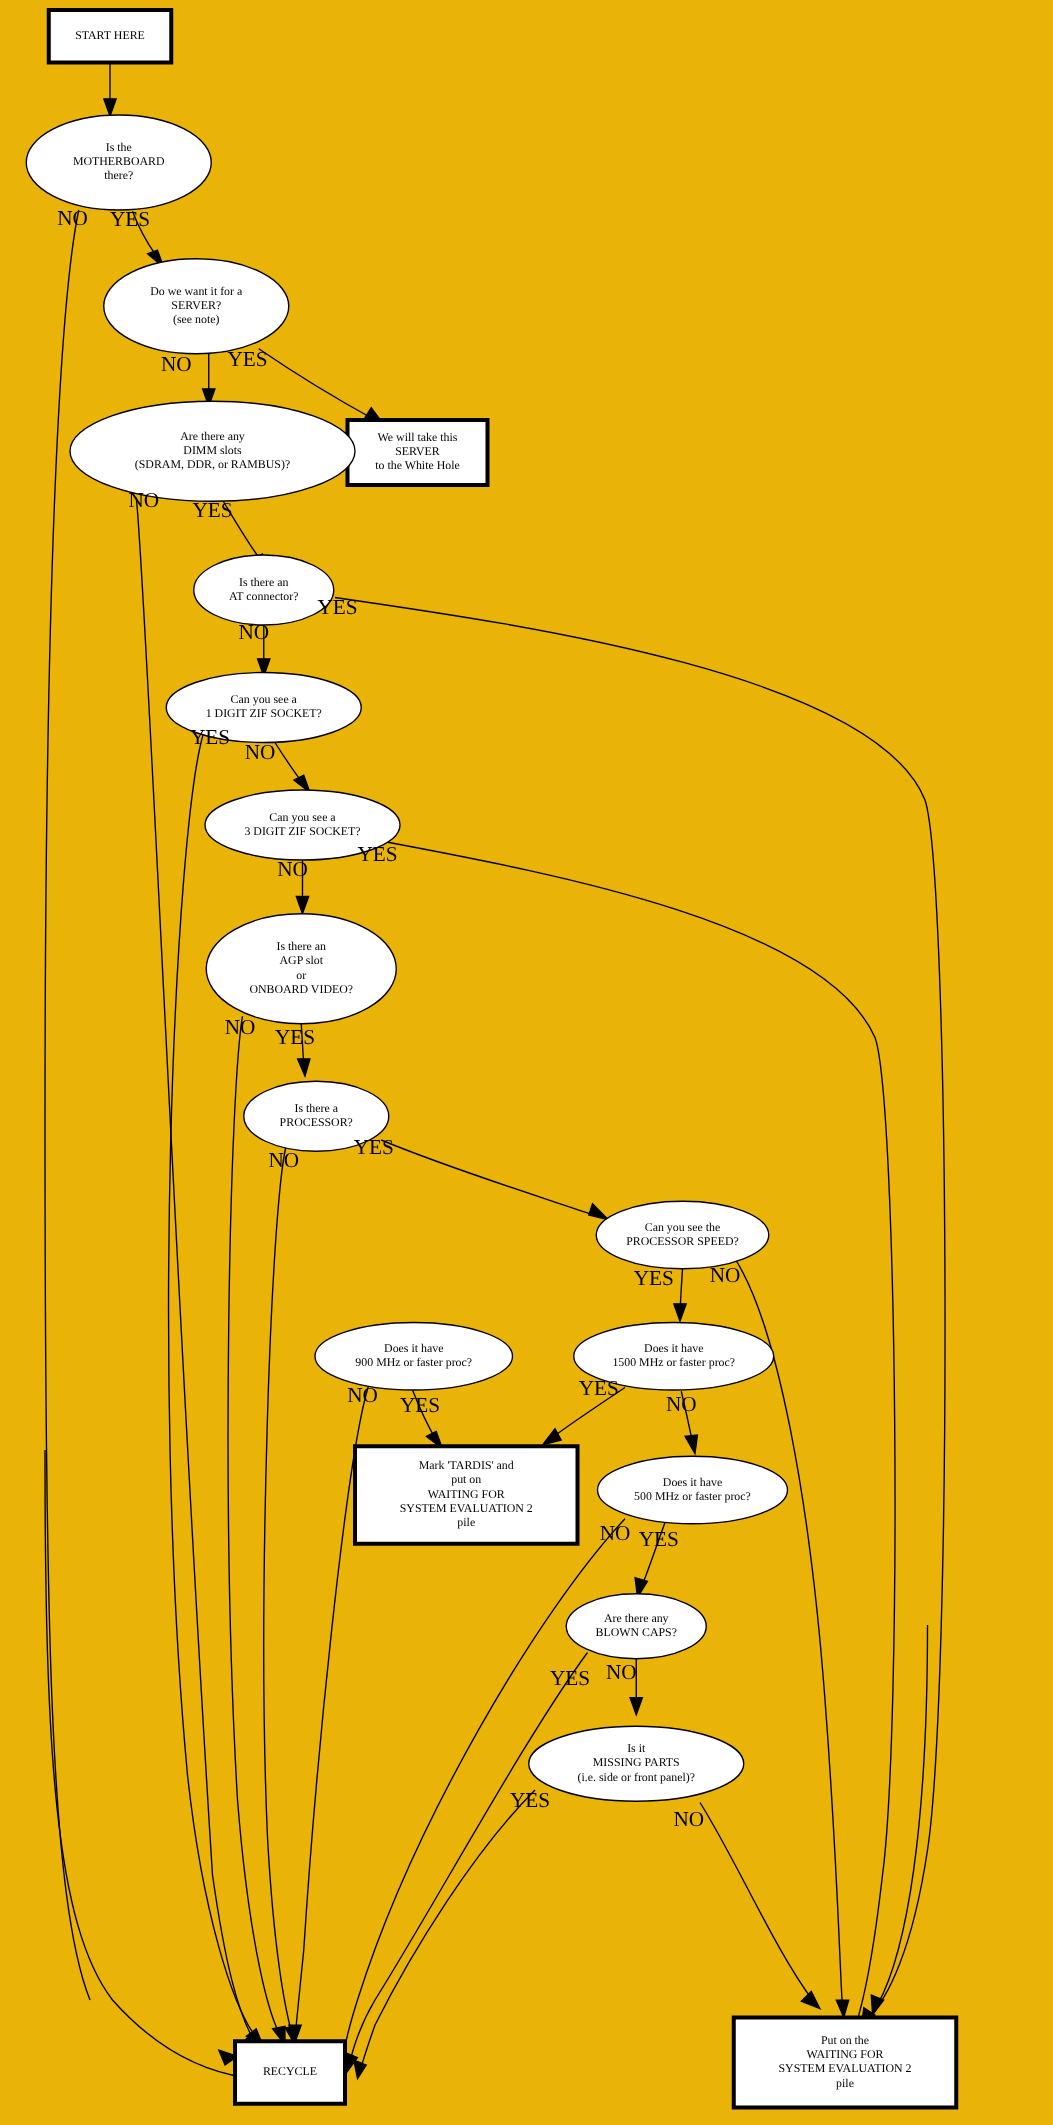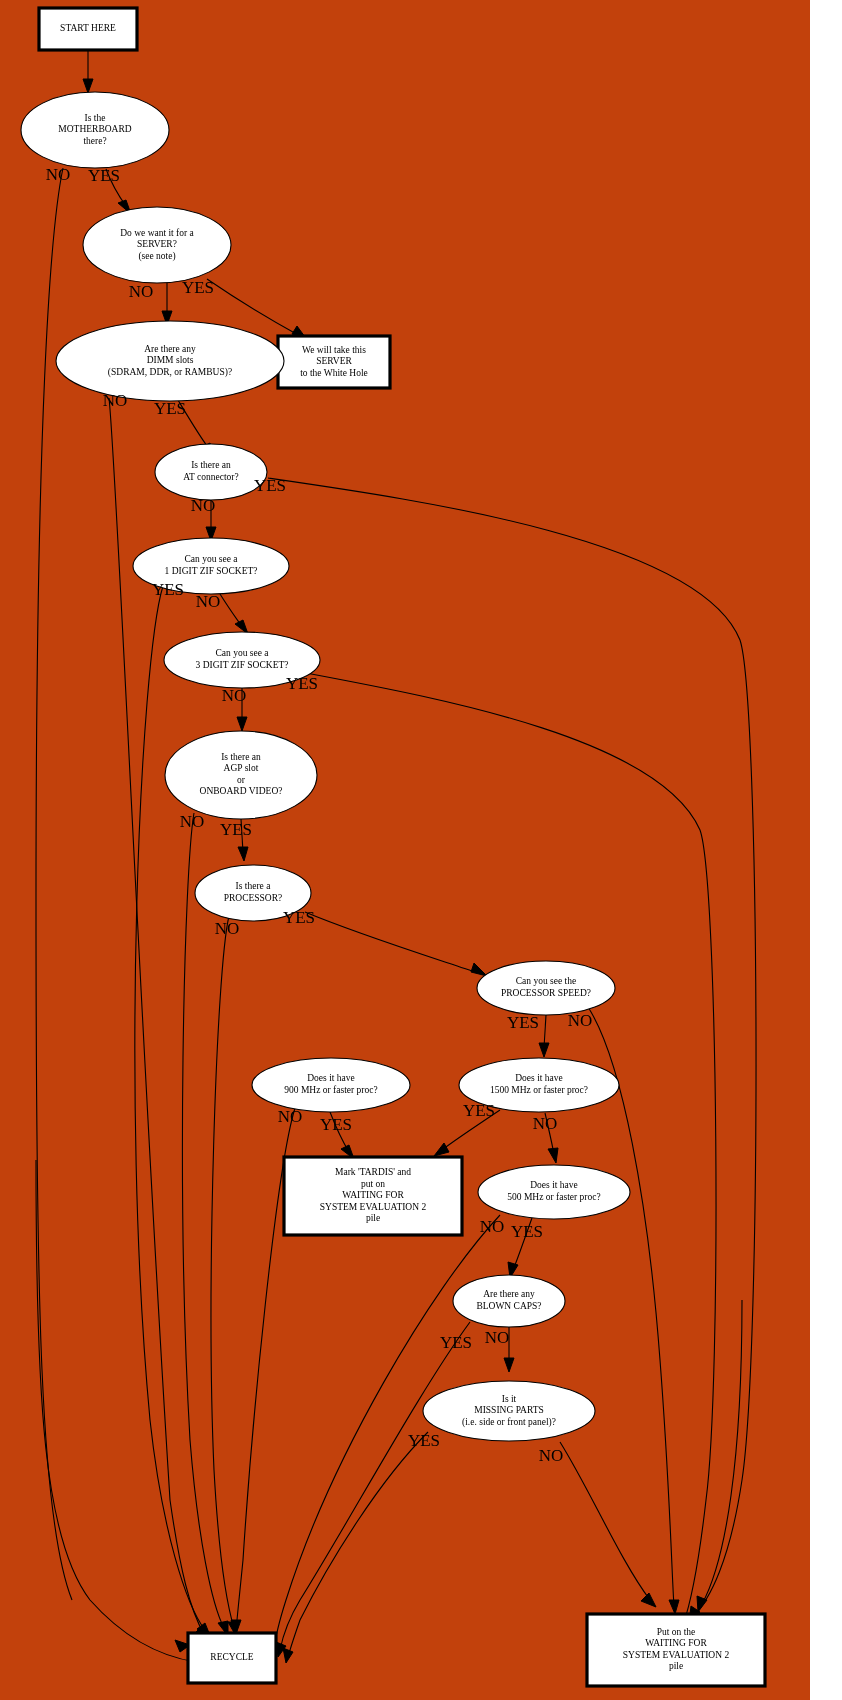--- a/index.html
+++ b/index.html
@@ -1,17 +1,17 @@
 <!DOCTYPE html>
 <html><head>
 <meta charset="utf-8">
 <style>
   html,body{margin:0;padding:0;background:#ffffff;}
   body{font-family:"Liberation Serif", serif;}
-  #stage{position:relative;width:762px;height:1700px;background:#c2410c;overflow:hidden;padding-left:48px;}
+  #stage{position:relative;width:842px;height:1700px;background:#eab308;overflow:hidden;}
   svg#flow{position:absolute;left:0;top:0;width:842px;height:1700px;}
   .edge{fill:none;stroke:#000;stroke-width:1.1;}
   .nodeShape{fill:#fff;stroke:#000;}
   .ellipseShape{stroke-width:1.1;}
   .boxShape{stroke-width:3.2;}
   .nodeText{font-family:"Liberation Serif", serif;font-size:9.5px;fill:#000;text-anchor:middle;dominant-baseline:middle;}
   .edgeLabel{font-family:"Liberation Serif", serif;font-size:17px;fill:#000;text-anchor:middle;dominant-baseline:middle;}
 </style>
 </head>
 <body>

